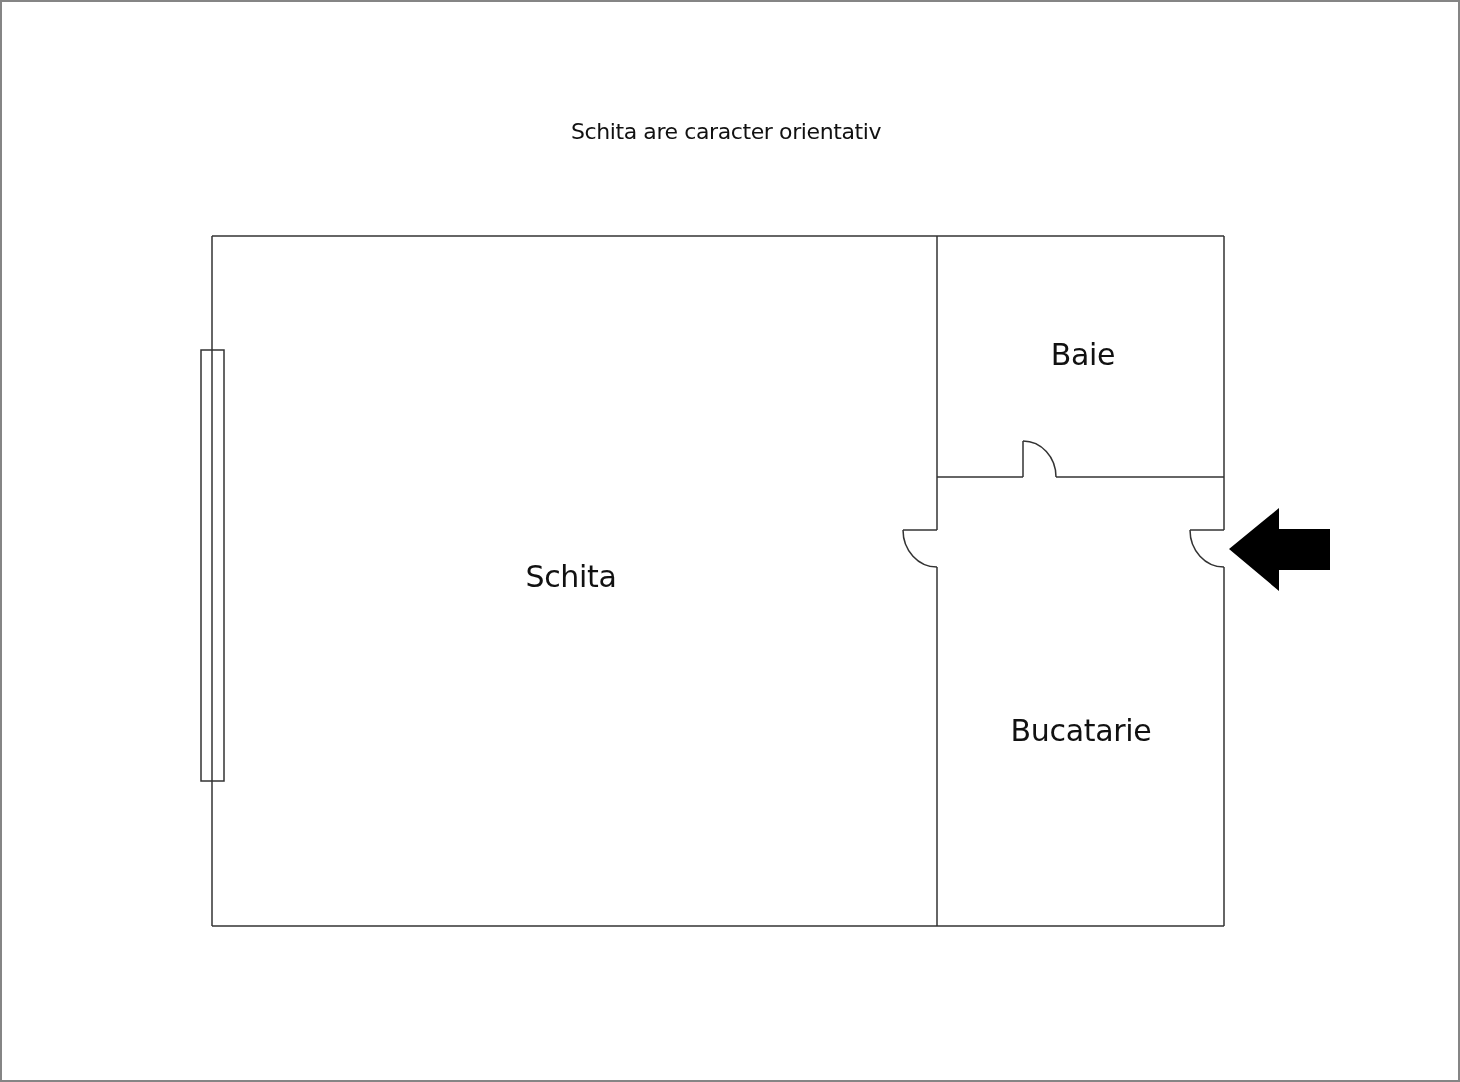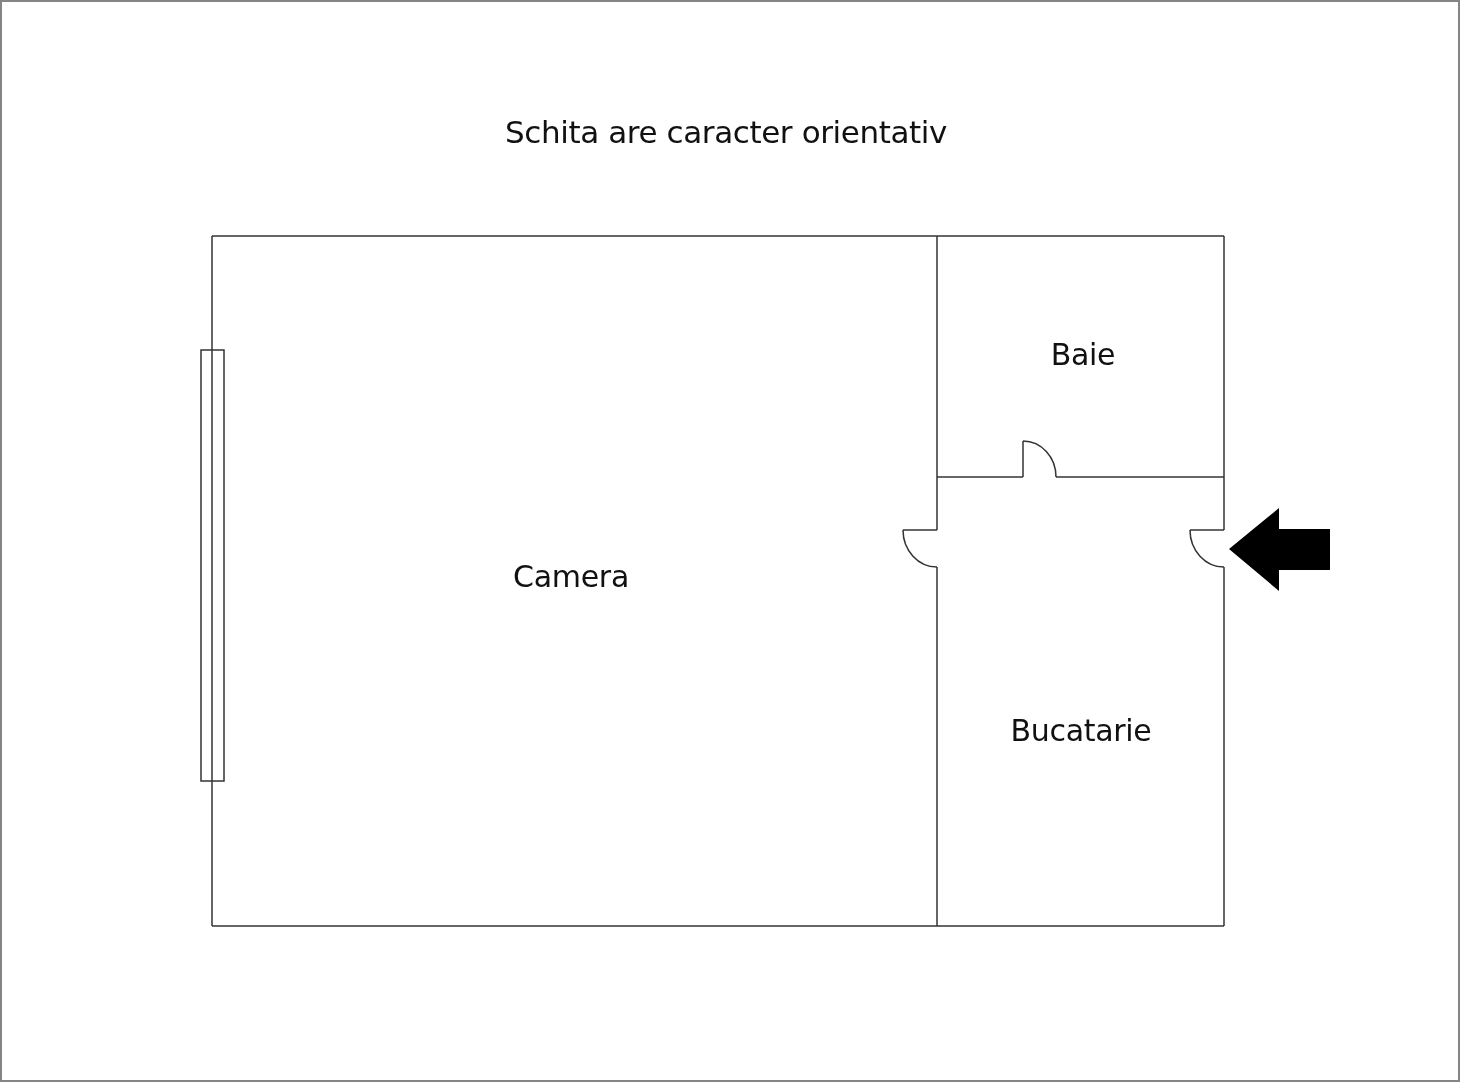--- a/index.html
+++ b/index.html
@@ -6,21 +6,21 @@
     body { width: 1460px; height: 1082px; position: relative; overflow: hidden; }
     .frame {
       position: absolute; left: 0; top: 0; width: 1456px; height: 1078px;
       border: 2px solid #858585; background: #ffffff;
     }
     svg.plan { position: absolute; left: 0; top: 0; }
     .label {
       position: absolute; font-family: "DejaVu Sans", sans-serif; color: #111111;
       white-space: nowrap; transform: translate(-50%, -50%); line-height: 1;
     }
-    .title { font-size: 31px; letter-spacing: -0.4px; }
+    .title { font-size: 22px; letter-spacing: -0.4px; }
     .room { font-size: 30px; letter-spacing: -0.3px; }
   </style>
 </head>
 <body>
 
 <div class="frame"></div>
 
 <svg class="plan" width="1460" height="1082" viewBox="0 0 1460 1082">
   <g fill="none" stroke="#333333" stroke-width="1.5">
 
@@ -58,15 +58,15 @@
     <g>
       <line x1="1224" y1="530" x2="1190" y2="530"></line>
       <path d="M 1190 530 A 34 37 0 0 0 1224 567"></path>
     </g>
   </g>
 
   <polygon fill="#000000" points="1229,549 1279,508 1279,529 1330,529 1330,570 1279,570 1279,591"></polygon>
 </svg>
 
 <div class="label title" style="left:726px; top:132px;">Schita are caracter orientativ</div>
-<div class="label room" style="left:571px; top:577px;">Camera</div>
+<div class="label room" style="left:571px; top:577px;">Schita</div>
 <div class="label room" style="left:1083px; top:355px;">Baie</div>
 <div class="label room" style="left:1081px; top:707px;margin-top:24px;">Bucatarie</div>
 
 </body></html>

